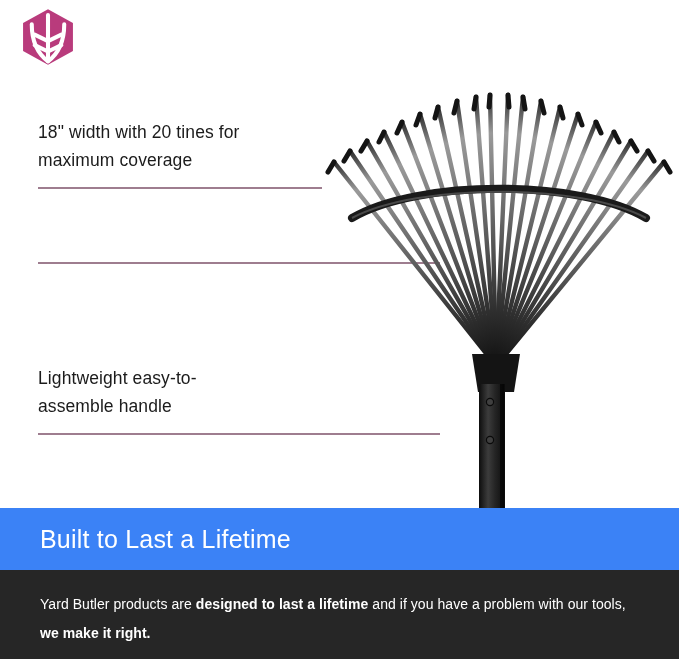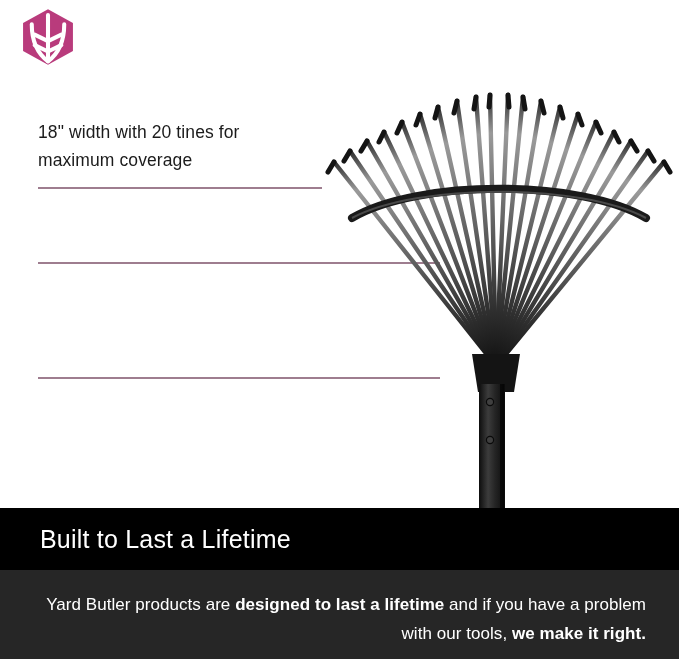--- a/index.html
+++ b/index.html
@@ -69,21 +69,21 @@
     height: 452px;
   }
 
   
   .banner {
     position: absolute;
     left: 0;
     top: 508px;
     width: 679px;
     height: 62px;
-    background: #000000;
+    background: #3b82f6;
   }
   .banner-title {
     position: absolute;
     left: 40px;
     top: 50%;
     transform: translateY(-50%);
     margin: 0;
     font-size: 25px;
     font-weight: 400;
     color: #ffffff;
@@ -99,26 +99,25 @@
     width: 679px;
     height: 89px;
     background: #262626;
   }
   .footer-text {
     position: absolute;
     left: 40px;
     top: 20px;
     width: 606px;
     margin: 0;
-    font-size: 17px;
+    font-size: 14px;
     line-height: 29px;
     color: #ffffff;
     font-weight: 400;
     letter-spacing: 0.05px;
-    text-align: right;
   }
   .footer-text b { font-weight: 700; }
 </style>
 </head>
 <body>
 
 <div class="page">
 
   <div class="logo">
     <svg viewBox="0 0 100 100" width="58" height="58" aria-hidden="true">
@@ -138,20 +137,22 @@
       <p class="feature-text">18" width with 20 tines for
 maximum coverage</p>
       <div class="feature-rule"></div>
     </div>
 
     <div class="feature f2">
       <div class="feature-rule"></div>
     </div>
 
     <div class="feature f3">
+      <p class="feature-text">Lightweight easy-to-
+assemble handle</p>
       <div class="feature-rule"></div>
     </div>
 
   </div>
 
   <div class="rake">
     <svg viewBox="0 0 361 452" width="361" height="452" aria-hidden="true">
       <defs>
         <linearGradient id="tineGrad" x1="0" y1="0" x2="0" y2="1">
           <stop offset="0%" stop-color="#2e2e2e"></stop>

